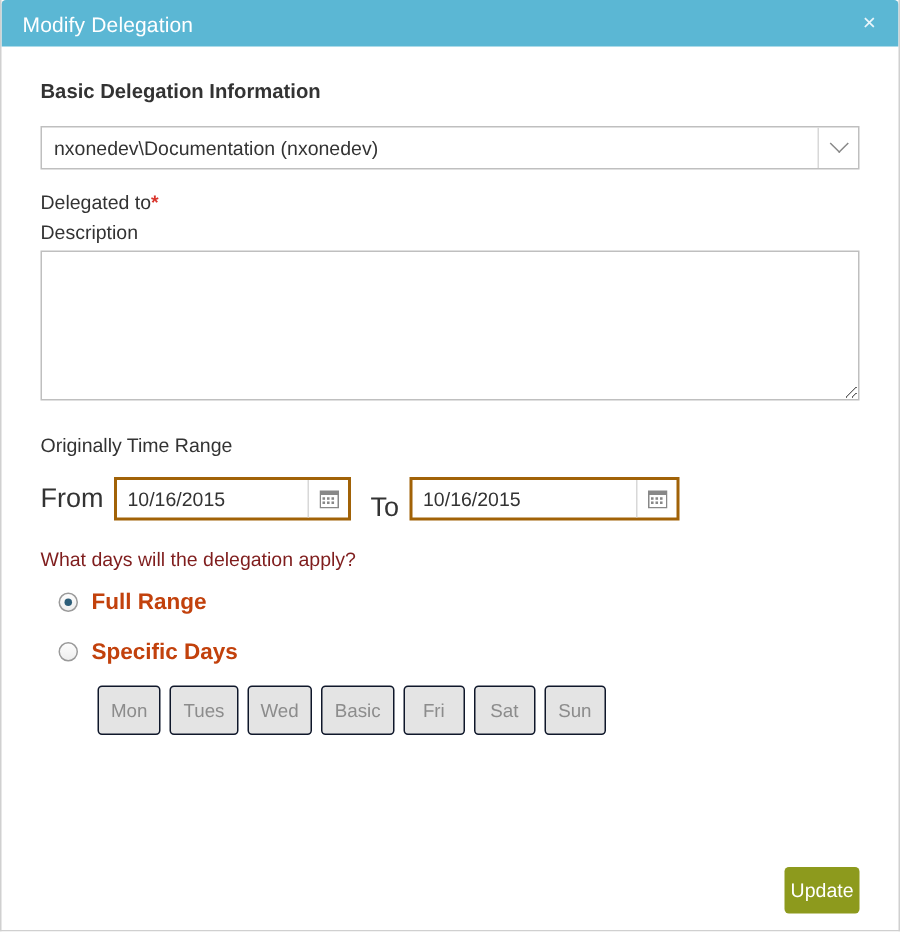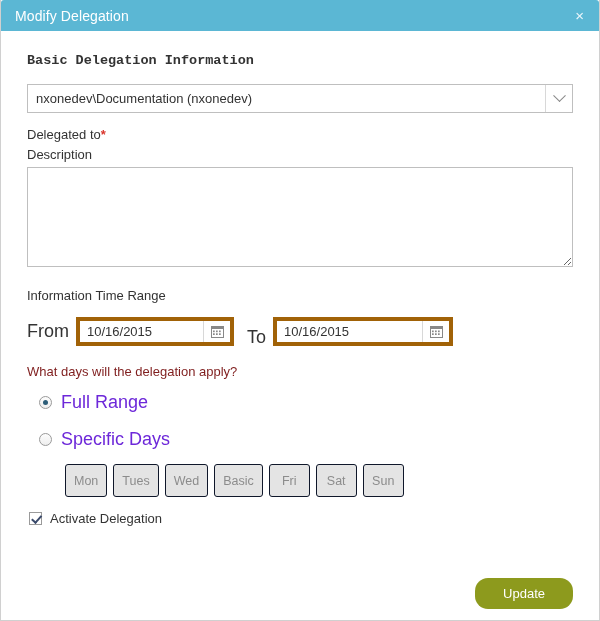--- a/index.html
+++ b/index.html
@@ -53,21 +53,20 @@
   
   .content {
     padding: 18px 26px 0 26px;
     box-sizing: border-box;
   }
   .section-title {
     font-size: 13.5px;
     font-weight: bold;
     color: #333333;
     margin: 4px 0 16px 0;
-    font-family: Liberation Mono, monospace;
   }
   .field-label {
     font-size: 13px;
     color: #333333;
     margin-bottom: 5px;
     display: block;
   }
   .req {
     color: #d9342b;
     font-weight: bold;
@@ -133,21 +132,21 @@
     margin-bottom: 16px;
   }
   .daterow .lbl {
     font-size: 18px;
     color: #333333;
     margin-right: 7px;
   }
   .daterow .lbl.to { margin-left: 13px; margin-top: 12px; }
   .date-input {
     height: 29px;
-    border: 4px solid #a16207;
+    border: 2px solid #a16207;
     background: #ffffff;
     box-sizing: border-box;
     display: flex;
     align-items: center;
   }
   .date-input.from { width: 158px; }
   .date-input.to { width: 180px; }
   .date-val {
     font-size: 13px;
     color: #333333;
@@ -192,23 +191,24 @@
     cursor: pointer;
   }
   .radio.checked::after {
     content: "";
     width: 5px;
     height: 5px;
     border-radius: 50%;
     background: #2c5d78;
   }
   .radio-label {
-    font-size: 18px;
-    color: #6d28d9;
-    cursor: pointer;
+    font-size: 15px;
+    color: #c2410c;
+    cursor: pointer;
+    font-weight: bold;
   }
 
   
   .days {
     display: flex;
     margin: -2px 0 14px 38px;
   }
   .day-btn {
     min-width: 41px;
     height: 33px;
@@ -269,24 +269,24 @@
     display: flex;
     align-items: center;
     justify-content: flex-end;
     padding-right: 26px;
     box-sizing: border-box;
   }
   .update-btn {
     background: #8d9a1d;
     color: #ffffff;
     border: none;
-    border-radius: 13px;
+    border-radius: 3px;
     font-size: 13px;
     font-family: "Liberation Sans", sans-serif;
-    padding: 8px 28px;
+    padding: 8px 4px;
     cursor: pointer;
   }
 </style>
 </head>
 <body>
 
 <div class="dialog">
 
   <div class="titlebar">
     <span class="titlebar-title">Modify Delegation</span>
@@ -308,21 +308,21 @@
     
     <label class="field-label">
       <span>Delegated to</span><span class="req">*</span>
     </label>
 
     
     <label class="field-label">Description</label>
     <textarea class="textarea-box" placeholder="" style=""></textarea>
 
     
-    <div class="subsection-title">Information Time Range</div>
+    <div class="subsection-title">Originally Time Range</div>
 
     <div class="daterow">
       <span class="lbl">From</span>
       <div class="date-input from">
         <span class="date-val">10/16/2015</span>
         <span class="cal-btn">
           <svg class="cal-ico" width="13" height="13" viewBox="0 0 13 13" aria-hidden="true">
             <rect x="0.5" y="1.5" width="12" height="11" fill="none" stroke="#888" stroke-width="1"></rect>
             <rect x="0.5" y="1.5" width="12" height="2.5" fill="#888" stroke="none"></rect>
             <g fill="#888">
@@ -374,24 +374,20 @@
       <div class="day-btn">Mon</div>
       <div class="day-btn">Tues</div>
       <div class="day-btn">Wed</div>
       <div class="day-btn">Basic</div>
       <div class="day-btn">Fri</div>
       <div class="day-btn">Sat</div>
       <div class="day-btn">Sun</div>
     </div>
 
     
-    <div class="check-row">
-      <span class="checkbox checked"></span>
-      <span class="check-label">Activate Delegation</span>
-    </div>
 
   </div>
 
   <div class="footer">
     <button class="update-btn">Update</button>
   </div>
 
 </div>
 
 </body></html>

